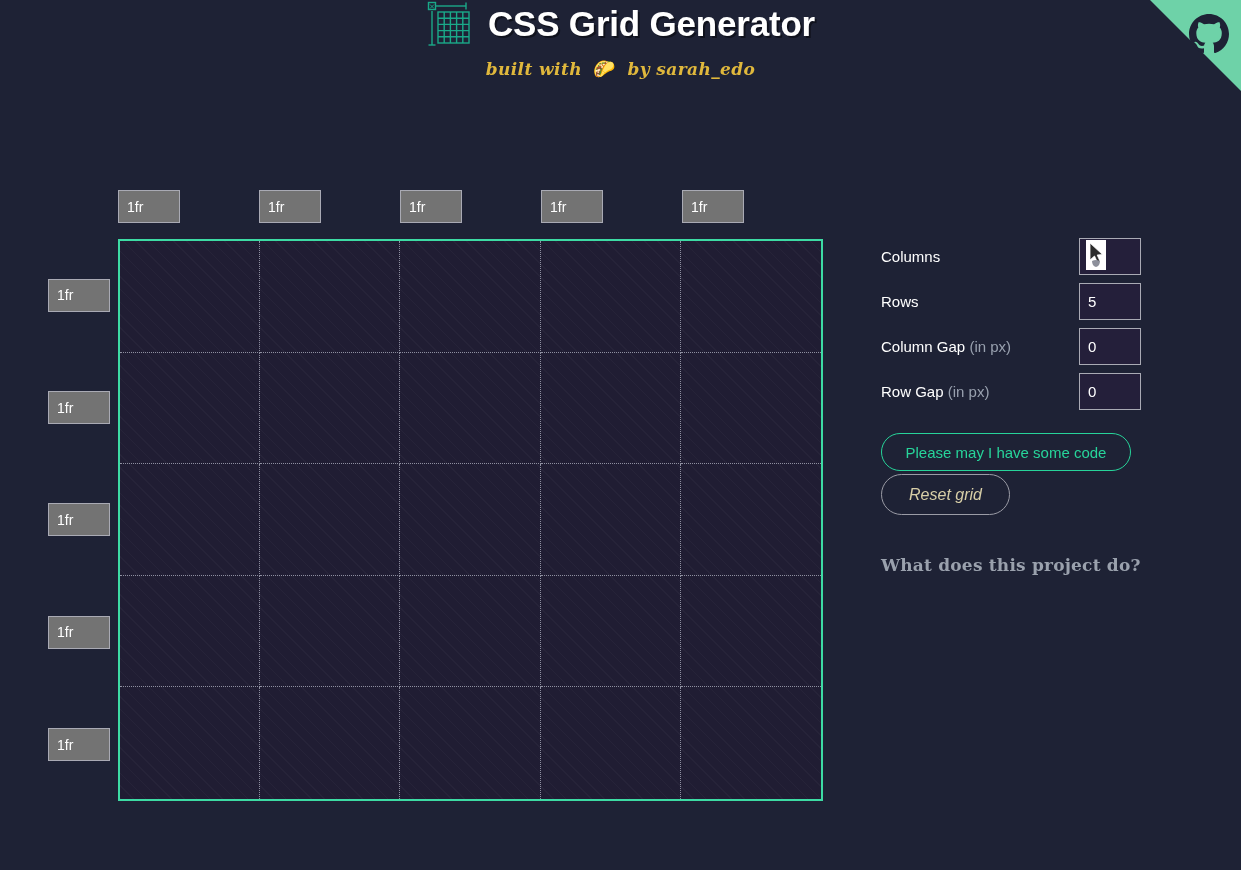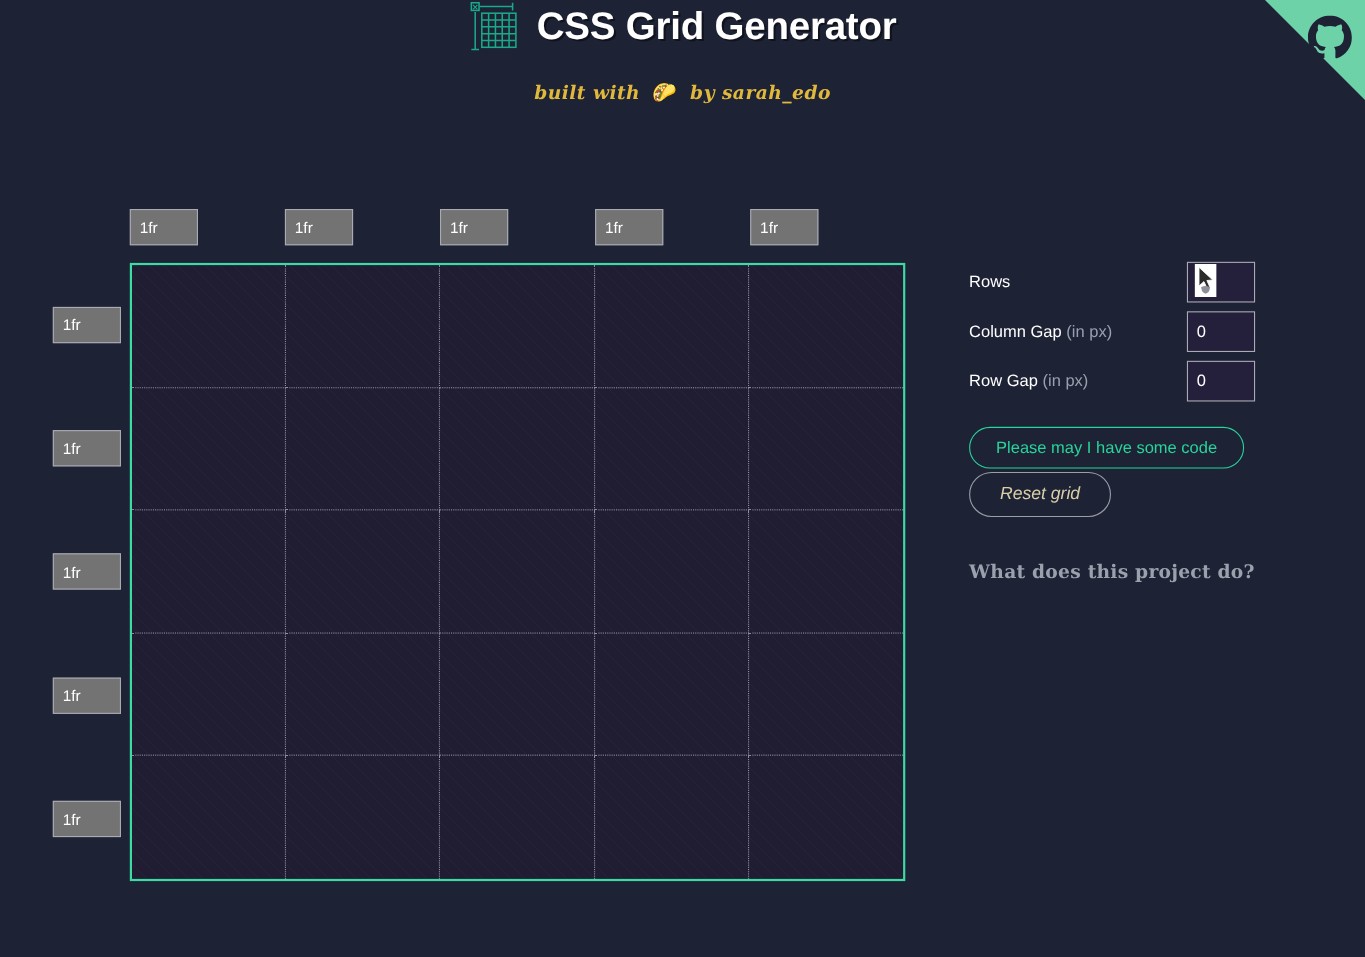--- a/index.html
+++ b/index.html
@@ -40,21 +40,21 @@
     gap: 16px;
   }
   .logo { width: 46px; height: 48px; flex: none; }
   .title {
     font-size: 35px; font-weight: bold;
     color: #ffffff;
     letter-spacing: -0.2px;
     text-shadow: 2px 2px 0 rgba(0,0,0,0.45);
   }
   .subtitle {
-    margin-top: 25px;
+    margin-top: 10px;
     font-family: "DejaVu Serif", serif;
     font-style: italic;
     font-weight: bold;
     font-size: 17px;
     color: #e0b83c;
     letter-spacing: 0.4px;
   }
   .subtitle .taco { font-style: normal; font-size: 18px; margin: 0 5px; }
   .subtitle .author { color: #e0b83c; }
 
@@ -288,20 +288,24 @@
       <div class="grid-cell last-row"></div>
       <div class="grid-cell last-row"></div>
       <div class="grid-cell last-row"></div>
       <div class="grid-cell last-row"></div>
       <div class="grid-cell last-col last-row"></div>
     </div>
 </div>
 
 <div class="controls">
 
+  <div class="ctrl-row">
+    <span class="ctrl-label">Columns</span>
+    <input class="num-input" type="text" value="5" style="">
+  </div>
 
   <div class="ctrl-row">
     <span class="ctrl-label">Rows</span>
     <input class="num-input" type="text" value="5" style="">
   </div>
 
   <div class="ctrl-row">
     <span class="ctrl-label">
       <span>Column Gap</span><span class="muted"> (in px)</span>
     </span>

